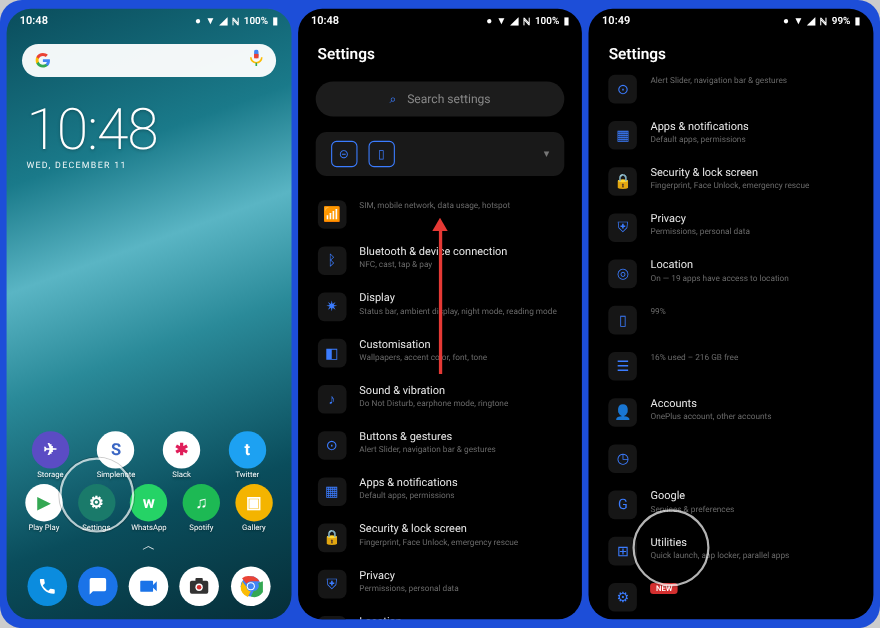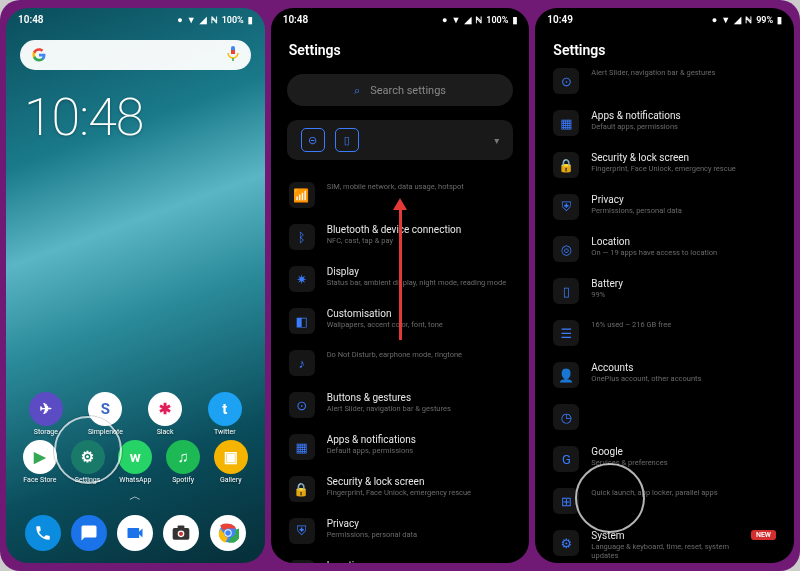--- a/index.html
+++ b/index.html
@@ -1,16 +1,16 @@
 <!DOCTYPE html>
 <html><head>
 <meta charset="utf-8">
 <style>
 body{margin:0;background:#ccc;font-family:-apple-system,Roboto,Arial,sans-serif;display:flex;justify-content:center;align-items:center;min-height:100vh}
-.frame{width:800px;height:571px;background:#701a75;display:flex;gap:6px;padding:8px 6px;box-sizing:border-box;border-radius:20px}
+.frame{width:800px;height:571px;background:#1d4ed8;display:flex;gap:6px;padding:8px 6px;box-sizing:border-box;border-radius:20px}
 .phone{flex:1;background:#000;border-radius:22px;overflow:hidden;position:relative;color:#fff;font-size:9px}
 .phone1{background:linear-gradient(160deg,#0a4d5c 0%,#1a7a8a 25%,#5ab5c4 40%,#2a8a99 55%,#0a4d5c 78%,#062e38 100%)}
 .status{display:flex;justify-content:space-between;align-items:center;padding:5px 12px 2px;font-size:10px;font-weight:600}
 .st-icons{display:flex;gap:4px;align-items:center;font-size:9px}
 .searchpill{margin:12px 14px 0;background:rgba(255,255,255,0.95);border-radius:22px;height:30px;display:flex;align-items:center;padding:0 12px}
 .searchpill .g{width:14px;height:14px}
 .searchpill .mic{margin-left:auto;color:#4285f4;font-size:13px}
 .clock{margin:22px 0 0 18px}
 .clock-t{font-size:52px;font-weight:200;line-height:1;letter-spacing:-1px;text-shadow:0 1px 3px rgba(0,0,0,0.3)}
 .clock-d{font-size:8px;letter-spacing:1.2px;margin-top:2px;opacity:0.92}
@@ -68,20 +68,21 @@
       <svg width="12" height="16" viewBox="0 0 12 16">
             <rect x="4" y="0" width="4" height="8" rx="2" fill="#4285f4"></rect>
             <rect x="4" y="4" width="4" height="4" fill="#ea4335"></rect>
             <path d="M1 7a5 5 0 0010 0" stroke="#fbbc05" stroke-width="1.5" fill="none"></path>
             <line x1="6" y1="12" x2="6" y2="15" stroke="#34a853" stroke-width="1.5"></line>
           </svg>
     </span>
   </div>
   <div class="clock">
     <div class="clock-t">10:48</div>
+    <div class="clock-d">WED, DECEMBER 11</div>
   </div>
 
   <div class="appgrid">
     <div class="row" id="row1">
           <div class="app">
             <div class="ic" style="background:#5b4cc4">
               <span style="font-size:15px;font-weight:700;color:#fff">✈</span>
             </div>
             <span class="lbl">Storage</span>
           </div>
@@ -102,21 +103,21 @@
               <span style="font-size:15px;font-weight:700;color:#fff">t</span>
             </div>
             <span class="lbl">Twitter</span>
           </div>
         </div>
     <div class="row" id="row2" style="position:relative">
           <div class="app">
             <div class="ic" style="background:#fff">
               <span style="font-size:15px;font-weight:700;color:#34a853">▶</span>
             </div>
-            <span class="lbl">Face Store</span>
+            <span class="lbl">Play Play</span>
           </div>
           <div class="app">
             <div class="ic" style="background:#1a7a6a">
               <span style="font-size:15px;font-weight:700;color:#fff">⚙</span>
             </div>
             <span class="lbl">Settings</span>
           </div>
           <div class="app">
             <div class="ic" style="background:#25d366">
               <span style="font-size:15px;font-weight:700;color:#fff">w</span>
@@ -233,20 +234,21 @@
         <div class="item" style="">
           <div class="ibox">◧</div>
           <div class="itxt">
             <div class="ititle">Customisation</div>
             <div class="isub">Wallpapers, accent color, font, tone</div>
           </div>
         </div>
         <div class="item" style="">
           <div class="ibox">♪</div>
           <div class="itxt">
+            <div class="ititle">Sound &amp; vibration</div>
             <div class="isub">Do Not Disturb, earphone mode, ringtone</div>
           </div>
         </div>
         <div class="item" style="">
           <div class="ibox">⊙</div>
           <div class="itxt">
             <div class="ititle">Buttons &amp; gestures</div>
             <div class="isub">Alert Slider, navigation bar &amp; gestures</div>
           </div>
         </div>
@@ -328,21 +330,20 @@
         <div class="item" style="">
           <div class="ibox">◎</div>
           <div class="itxt">
             <div class="ititle">Location</div>
             <div class="isub">On — 19 apps have access to location</div>
           </div>
         </div>
         <div class="item" style="">
           <div class="ibox">▯</div>
           <div class="itxt">
-            <div class="ititle">Battery</div>
             <div class="isub">99%</div>
           </div>
         </div>
         <div class="item" style="">
           <div class="ibox">☰</div>
           <div class="itxt">
             <div class="isub">16% used – 216 GB free</div>
           </div>
         </div>
         <div class="item" style="">
@@ -358,28 +359,25 @@
         <div class="item" style="">
           <div class="ibox">G</div>
           <div class="itxt">
             <div class="ititle">Google</div>
             <div class="isub">Services &amp; preferences</div>
           </div>
         </div>
         <div class="item" style="">
           <div class="ibox">⊞</div>
           <div class="itxt">
+            <div class="ititle">Utilities</div>
             <div class="isub">Quick launch, app locker, parallel apps</div>
           </div>
         </div>
         <div class="item" style="">
           <div class="ibox">⚙</div>
-          <div class="itxt">
-            <div class="ititle">System</div>
-            <div class="isub">Language &amp; keyboard, time, reset, system updates</div>
-          </div>
           <span class="newbadge">NEW</span>
         </div>
       </div>
   <div class="circle-hi" style="width:66px;height:66px;bottom:30px;left:40px"></div>
 </div>
 
 </div>
 
 </body></html>

